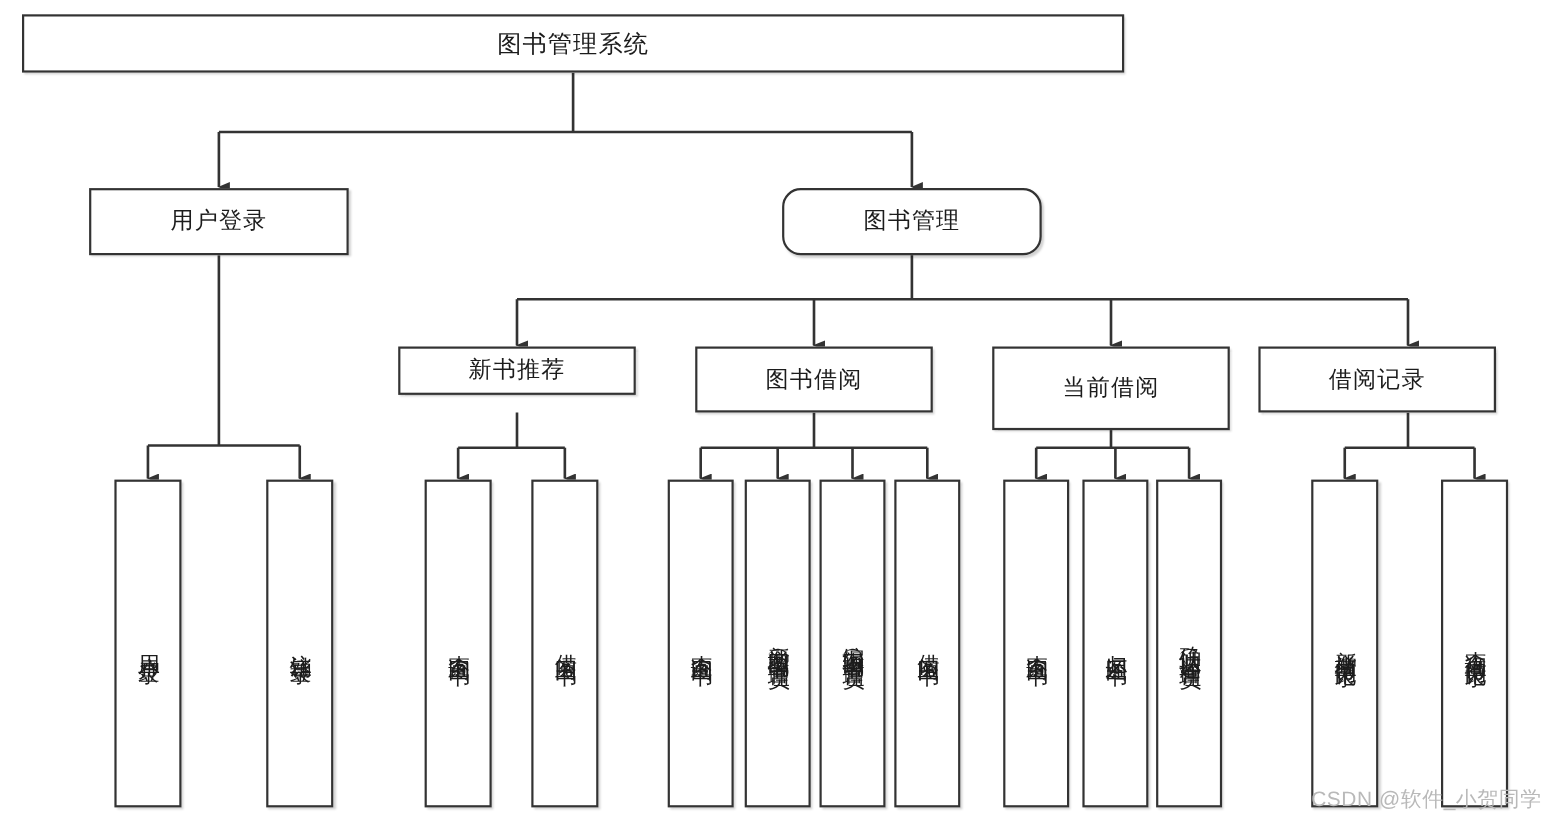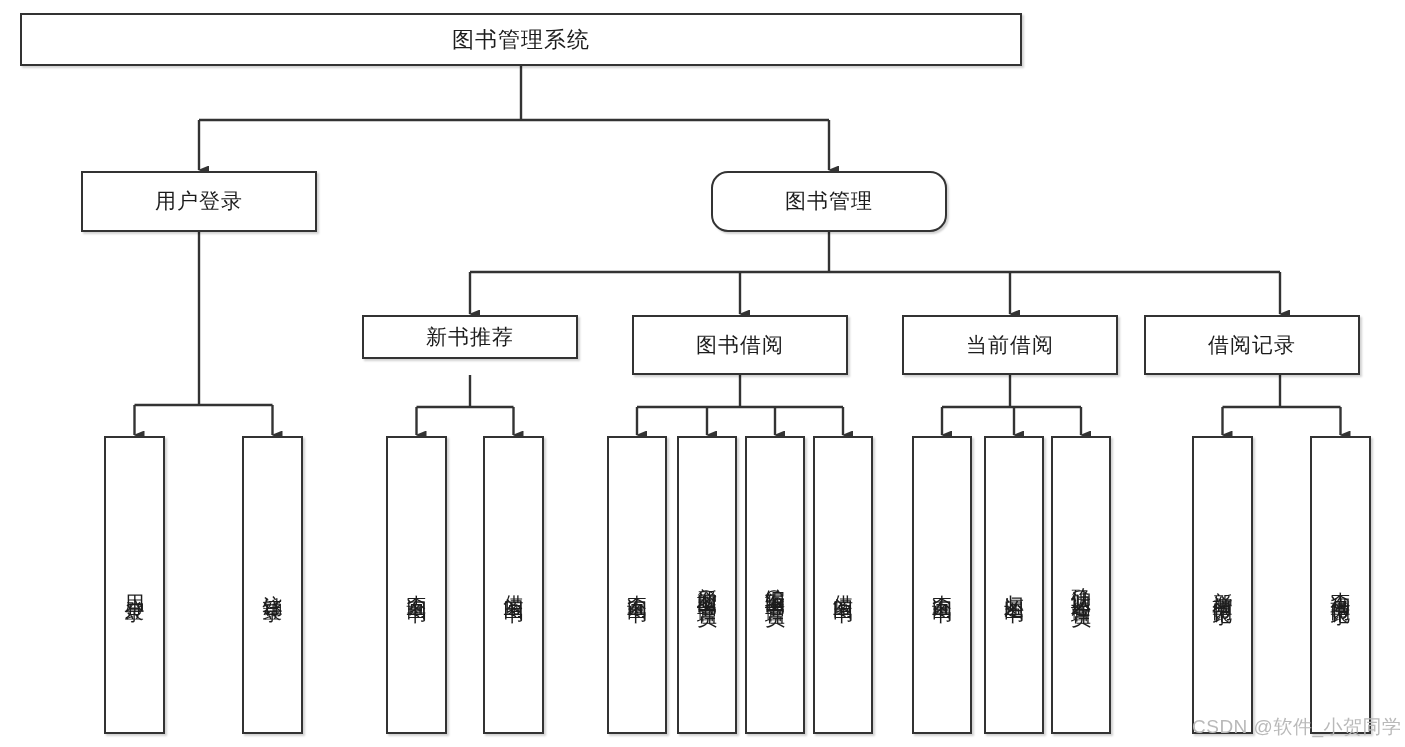--- a/index.html
+++ b/index.html
@@ -112,21 +112,21 @@
       </div>
       <div class="node vertical" style="left: 242px; top: 436px; width: 61px; height: 298px;">
         <span class="node-label">注销登录</span>
       </div>
       <div class="node" style="left: 362px; top: 315px; width: 216px; height: 44px;">
         <span class="node-label">新书推荐</span>
       </div>
       <div class="node" style="left: 632px; top: 315px; width: 216px; height: 60px; font-family: Liberation Serif, serif;">
         <span class="node-label">图书借阅</span>
       </div>
-      <div class="node" style="left: 902px; top: 315px; width: 216px; height: 60px;">
+      <div class="node" style="left: 902px; top: 315px; width: 216px; height: 76px;">
         <span class="node-label">当前借阅</span>
       </div>
       <div class="node" style="left: 1144px; top: 315px; width: 216px; height: 60px; font-family: Liberation Serif, serif;">
         <span class="node-label">借阅记录</span>
       </div>
       <div class="node vertical" style="left: 386px; top: 436px; width: 61px; height: 298px;">
         <span class="node-label">查询图书</span>
       </div>
       <div class="node vertical" style="left: 483px; top: 436px; width: 61px; height: 298px;">
         <span class="node-label">借阅图书</span>

